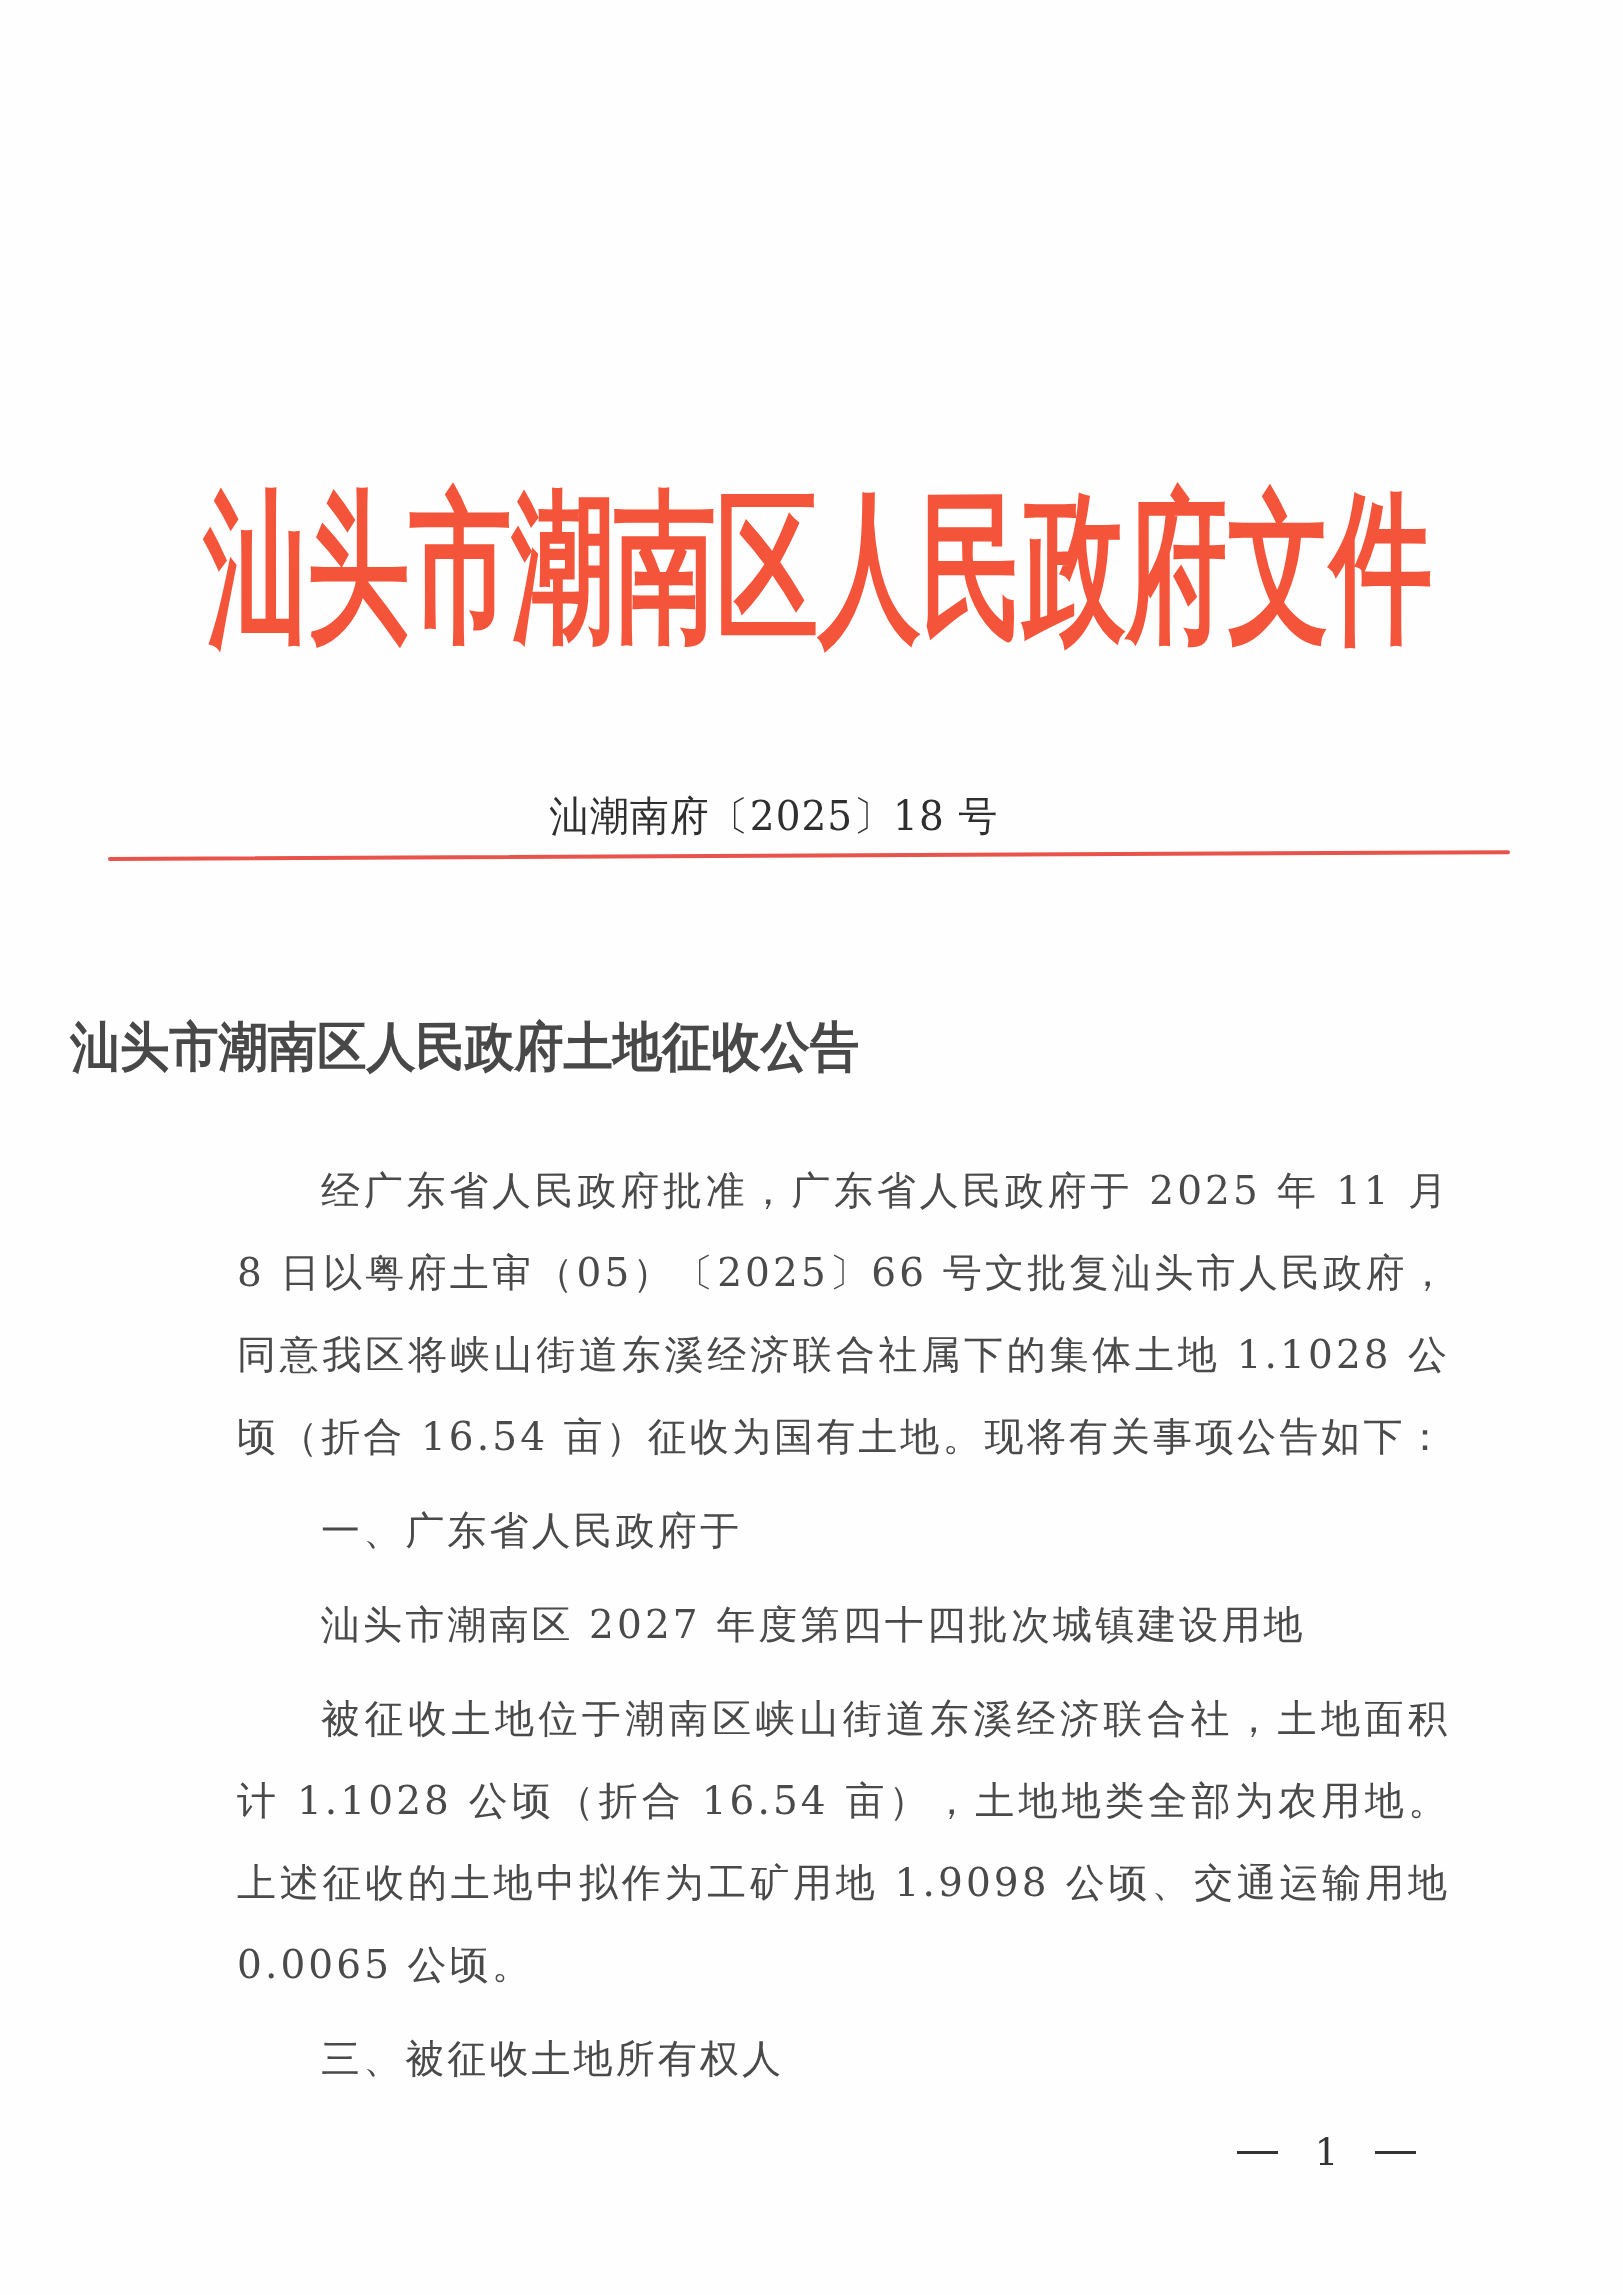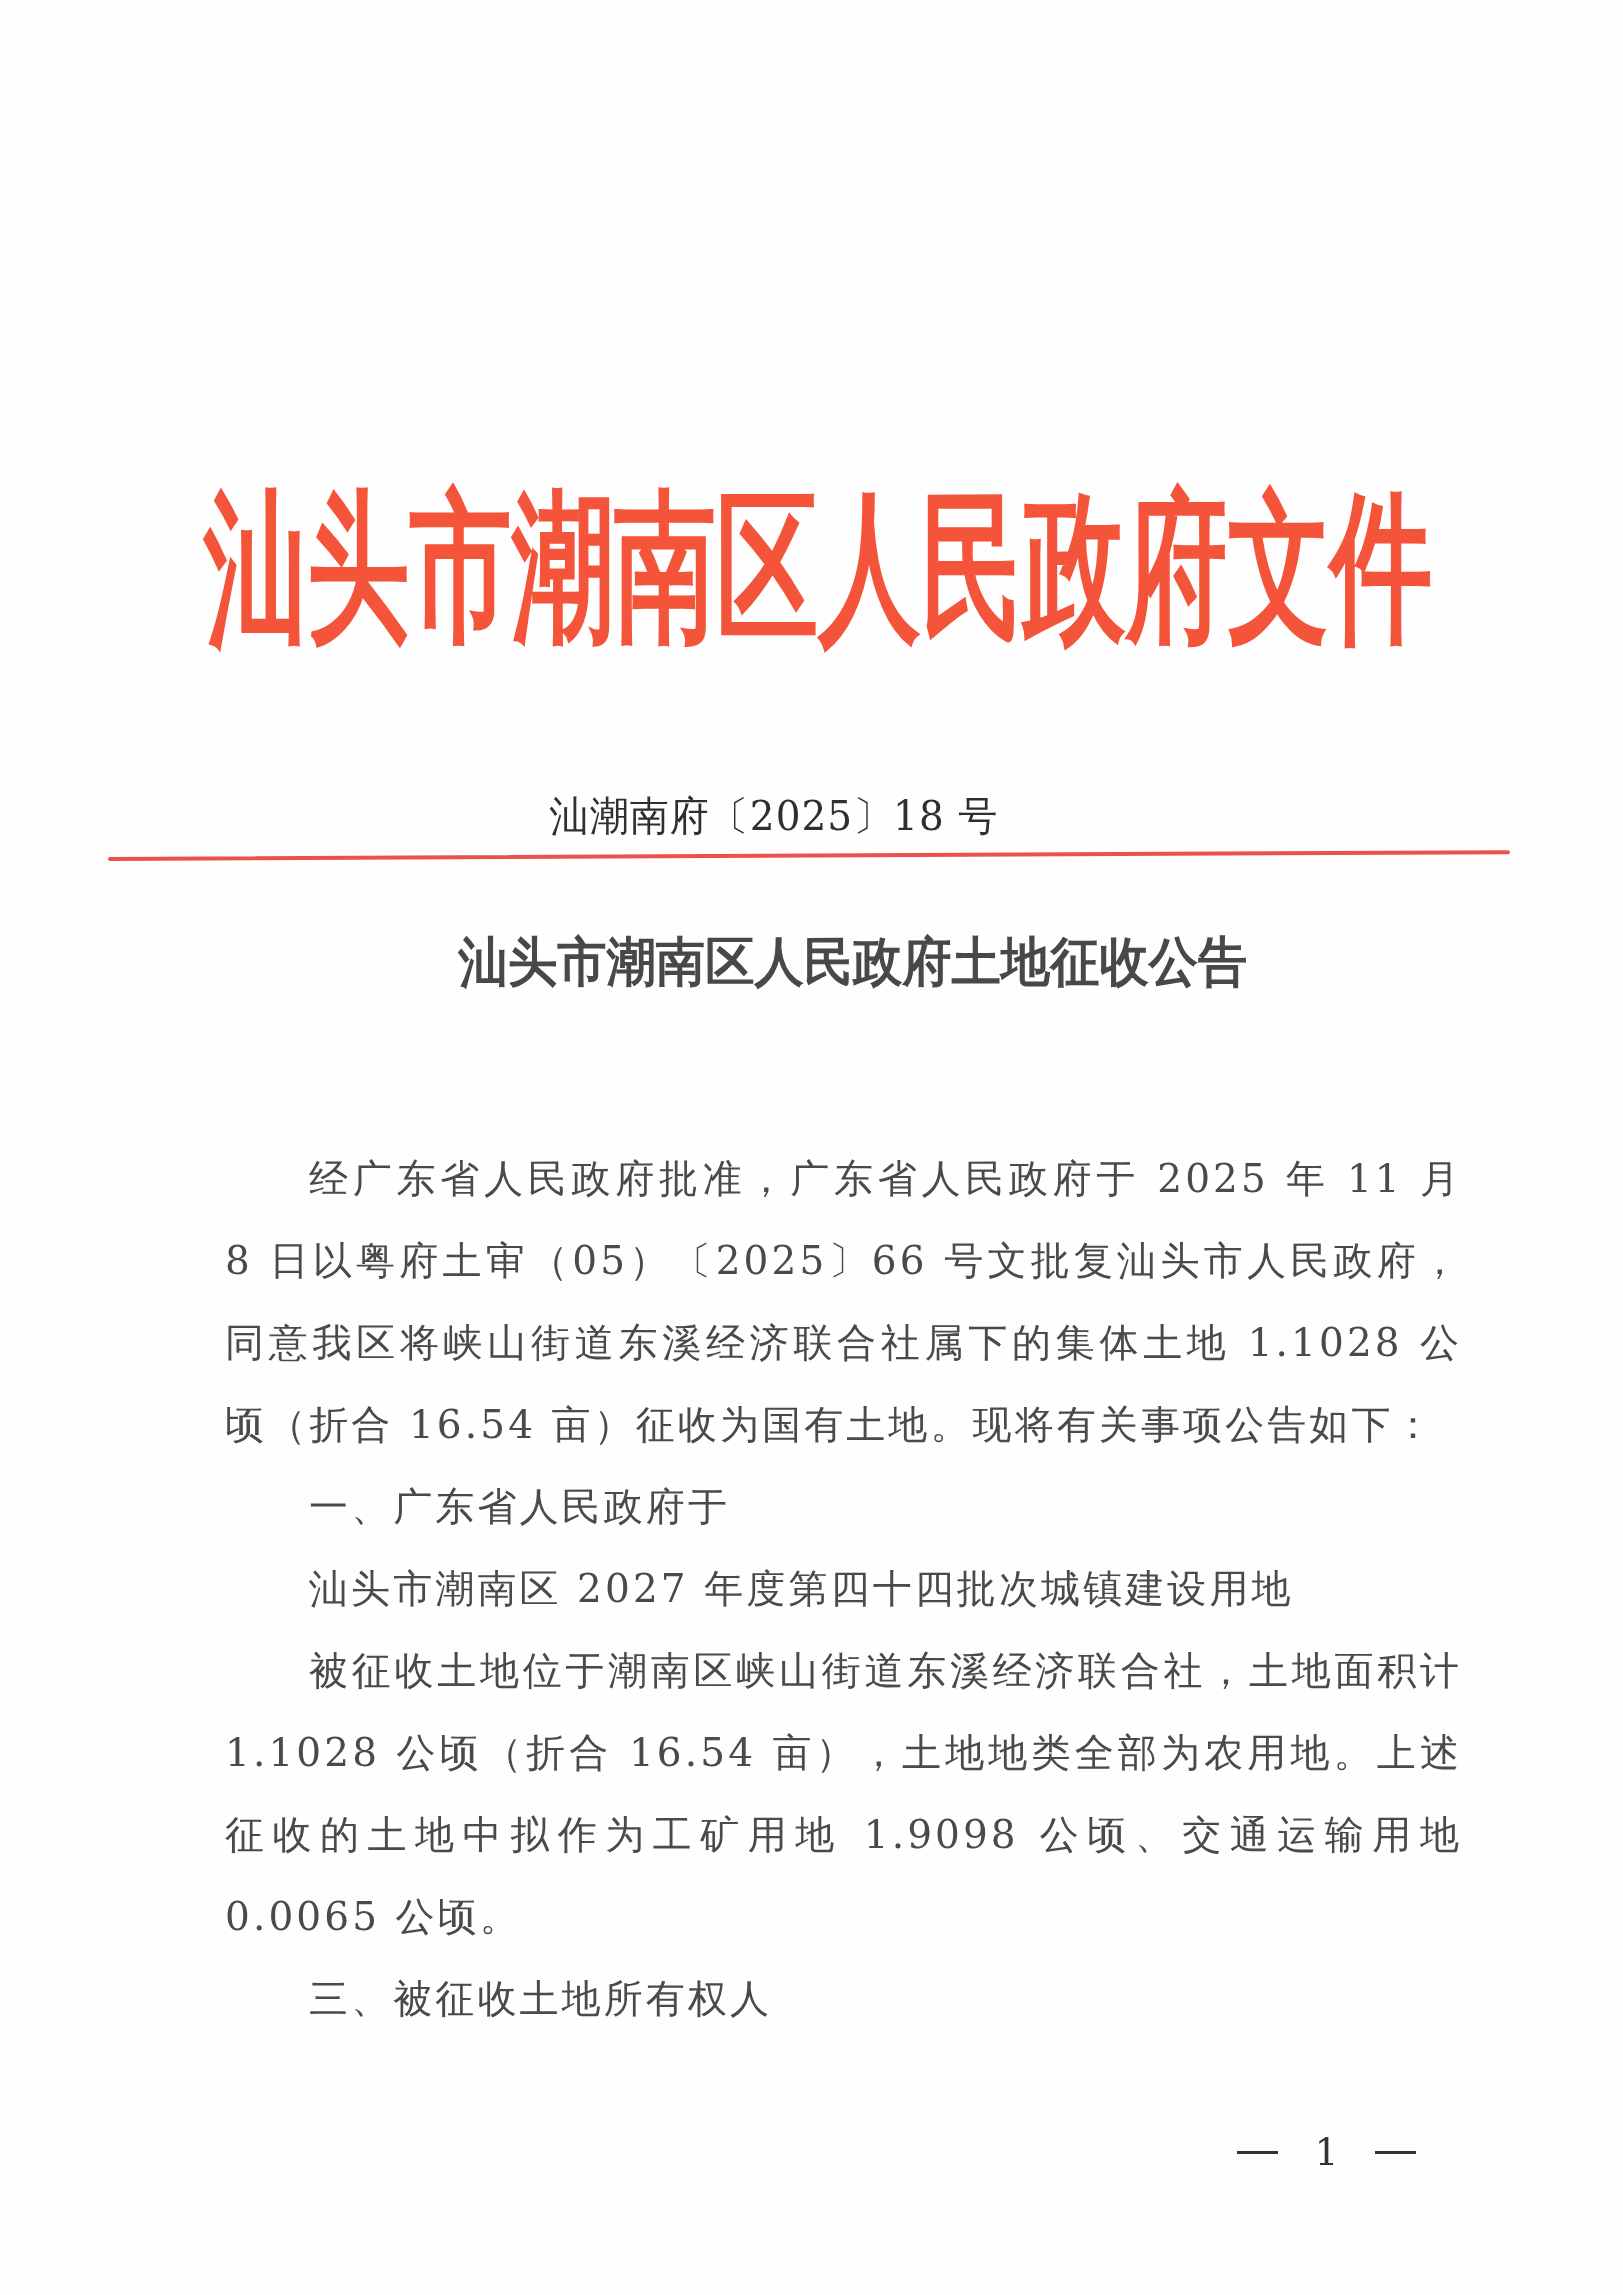--- a/index.html
+++ b/index.html
@@ -65,22 +65,21 @@
       height: 4.1px;
       background: #e8534b;
       border-radius: 2px;
       transform: rotate(-0.28deg);
       transform-origin: left center;
     }
     .notice-title {
       position: absolute;
       left: 0;
       width: 1623px;
-      top: 926px;
-      text-align: center;
+      top: 1011px;
       font-size: 53px;
       line-height: 72px;
       font-weight: bold;
       color: #484848;
       font-family: "DejaVu Sans", "Liberation Sans", sans-serif;
     }
     .notice-title .nt {
       display: inline-block;
       transform: translateX(41px) scaleX(0.93);
     }
@@ -88,21 +87,21 @@
       position: absolute;
       left: 225px;
       top: 1138px;
       width: 1237px;
       font-size: 39px;
       line-height: 82px;
       color: #4a4a4a;
       letter-spacing: 3.1px;
     }
     .body-text p {
-      margin: 0;
+      margin: 12px;
       text-align: justify;
       text-align-last: left;
     }
     .body-text p.indent {
       text-indent: 84px;
     }
     .page-number {
       position: absolute;
       left: 1237px;
       top: 2127px;

